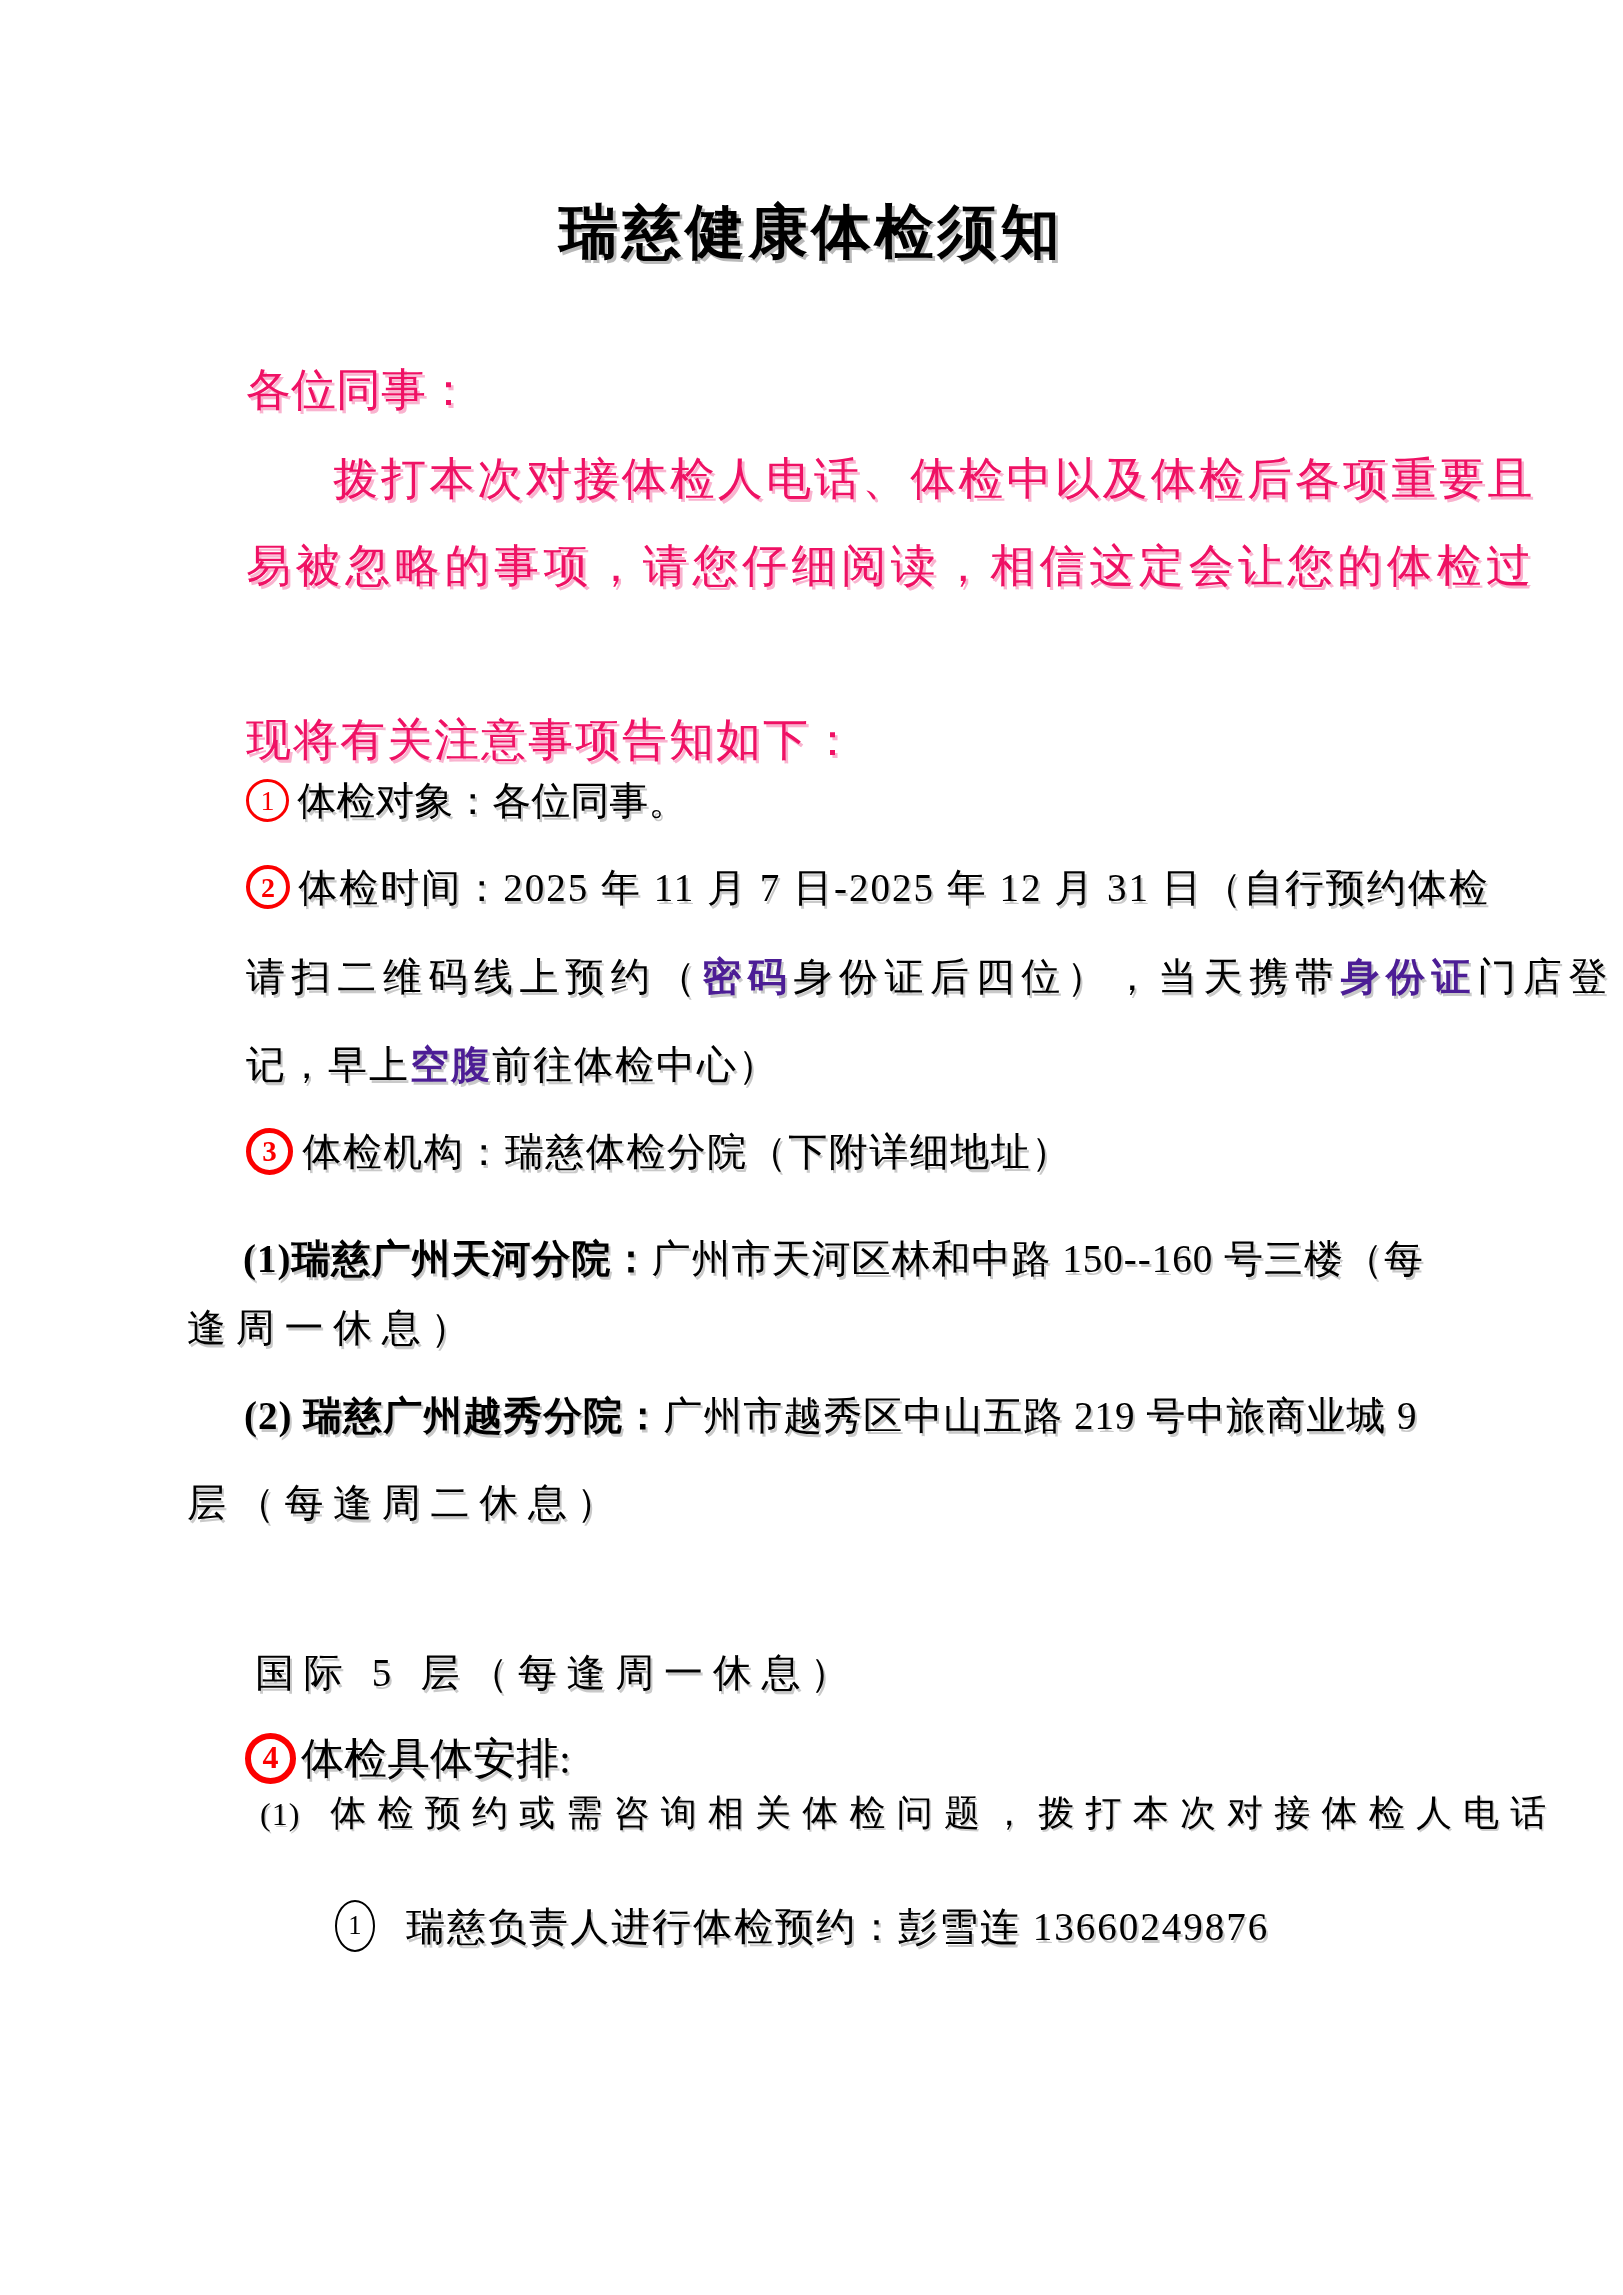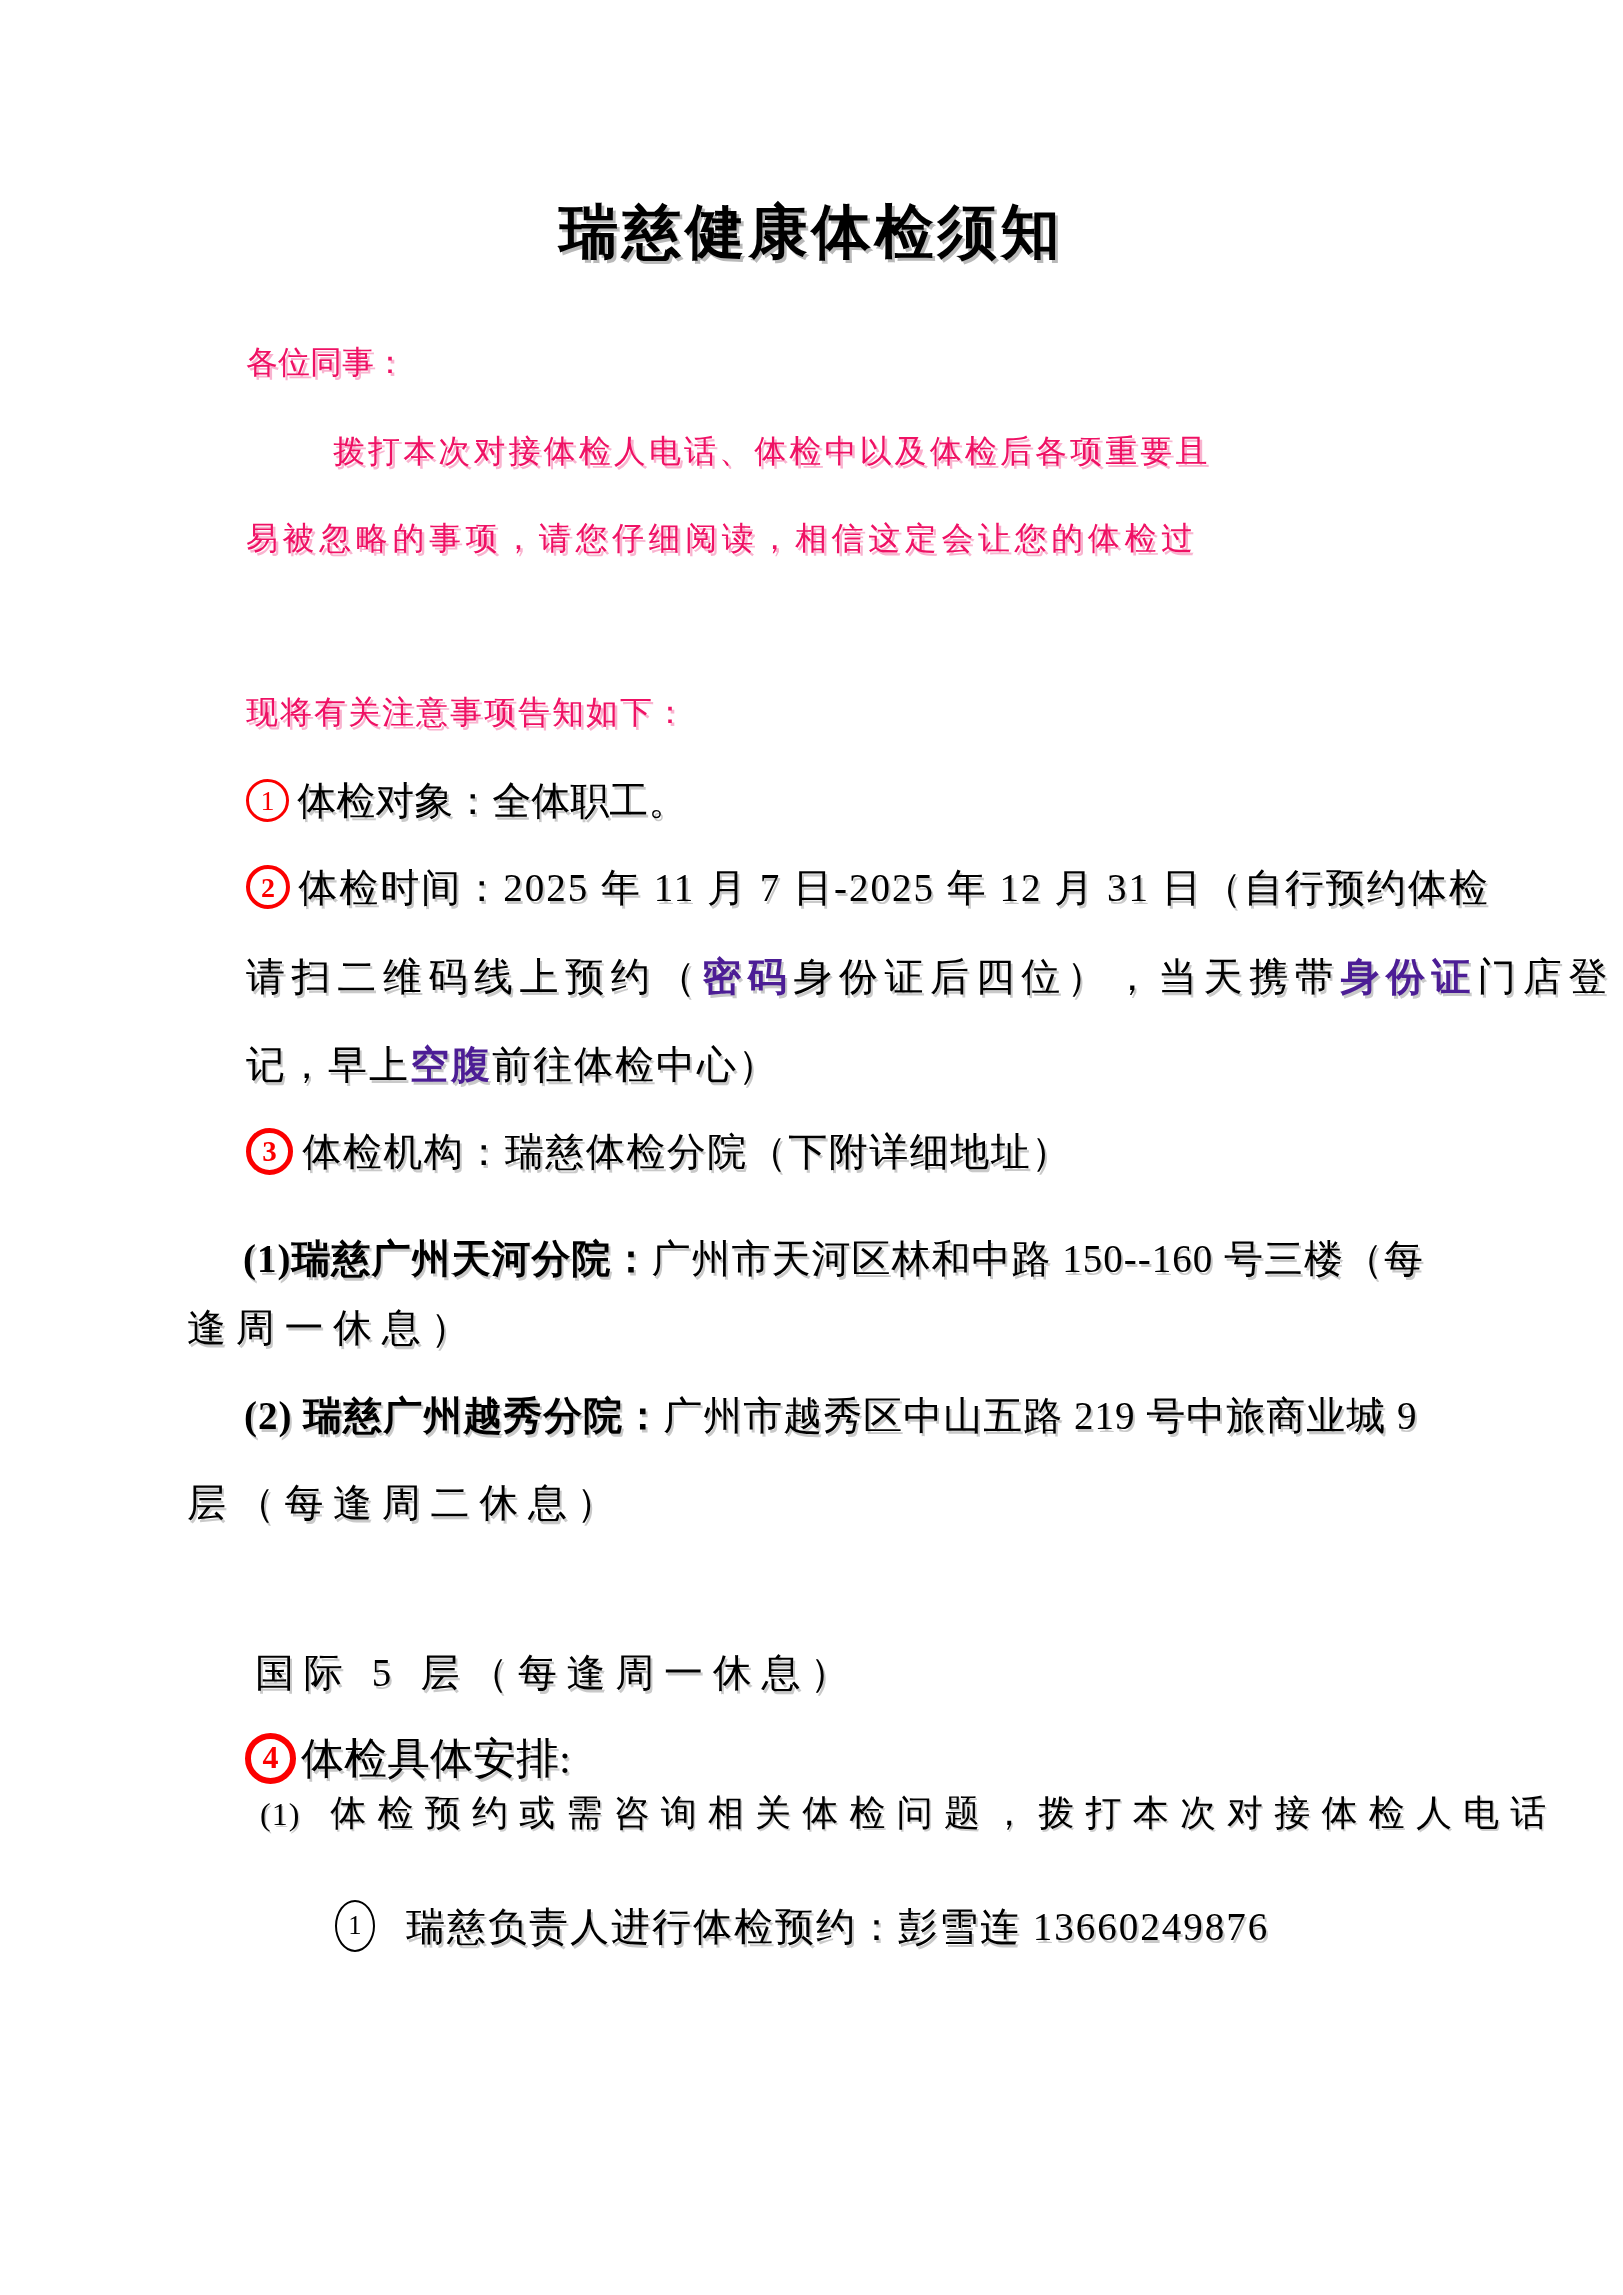--- a/index.html
+++ b/index.html
@@ -23,22 +23,23 @@
     top:198px;left:0;width:1623px;
     text-align:center;
     font-size:59px;
     font-weight:bold;
     letter-spacing:4.1px;
     text-shadow:2.6px 3.1px 0 #b9b9b9;
   }
   
   .pink{
     color:#EF1164;
-    font-size:32px;
+    font-size:45px;
     text-shadow:2.6px 3.1px 0 #f9b3cf;
+    margin-top:20px;
   }
   
   .body{
     font-size:39px;
     text-shadow:2px 2.6px 0 #c9c9c9;
   }
   .small{
     font-size:36px;
     text-shadow:1.5px 2px 0 #cfcfcf;
   }
@@ -79,21 +80,21 @@
 
   <div class="line title">瑞慈健康体检须知</div>
 
   <div class="line pink" style="top:344px;left:246px;">各位同事：</div>
 
   <div class="line pink" style="top:433px;left:333px;letter-spacing:3.1px;">拨打本次对接体检人电话、体检中以及体检后各项重要且</div>
   <div class="line pink" style="top:520px;left:246px;letter-spacing:4.6px;">易被忽略的事项，请您仔细阅读，相信这定会让您的体检过</div>
   <div class="line pink" style="top:694px;left:246px;letter-spacing:2px;">现将有关注意事项告知如下：</div>
 
   <div class="line body" style="top:778px;left:246px;">
-    <span class="circ c1">1</span><span>体检对象：全体职工。</span>
+    <span class="circ c1">1</span><span>体检对象：各位同事。</span>
   </div>
 
   <div class="line body" style="top:865px;left:246px;letter-spacing:2px;">
     <span class="circ c2">2</span><span>体检时间：2025 年 11 月 7 日-2025 年 12 月 31 日（自行预约体检</span>
   </div>
 
   <div class="line body" style="top:954px;left:246px;letter-spacing:6.6px;">
     <span>请扫二维码线上预约（</span><span class="dr">密码</span><span>身份证后四位），当天携带</span><span class="dr">身份证</span><span>门店登</span>
   </div>
 

